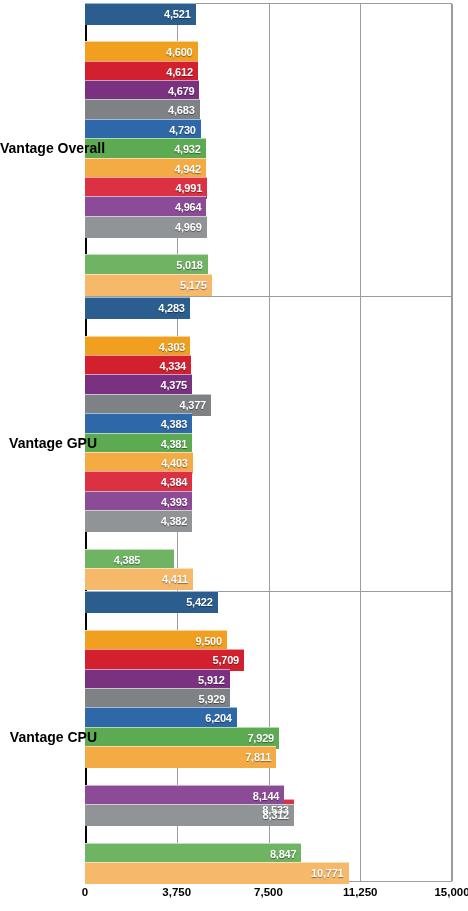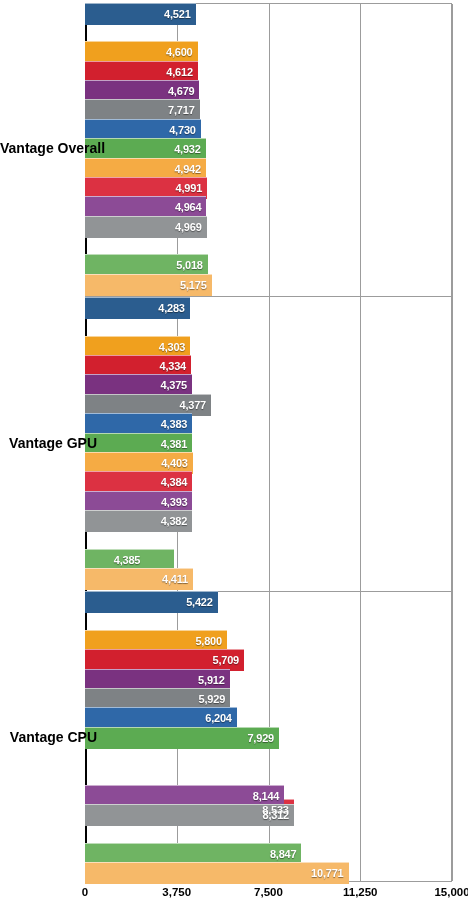--- a/index.html
+++ b/index.html
@@ -134,21 +134,21 @@
       <div class="bar" style="top: 56.7444px; width: 112.84px;">
         <div class="bar-fill" style="background: rgb(210, 32, 46);"></div>
         <span class="bar-label">4,612</span>
       </div>
       <div class="bar" style="top: 76.1px; width: 114.48px;">
         <div class="bar-fill" style="background: rgb(122, 50, 128);"></div>
         <span class="bar-label">4,679</span>
       </div>
       <div class="bar" style="top: 95.4556px; width: 114.577px;">
         <div class="bar-fill" style="background: rgb(126, 130, 133);"></div>
-        <span class="bar-label">7,717</span>
+        <span class="bar-label">4,683</span>
       </div>
       <div class="bar" style="top: 114.811px; width: 115.727px;">
         <div class="bar-fill" style="background: rgb(47, 104, 168);"></div>
         <span class="bar-label">4,730</span>
       </div>
       <div class="bar" style="top: 134.167px; width: 120.67px;">
         <div class="bar-fill" style="background: rgb(92, 171, 82);"></div>
         <span class="bar-label">4,932</span>
       </div>
       <div class="bar" style="top: 153.522px; width: 120.914px;">
@@ -228,41 +228,45 @@
         <div class="bar-fill" style="background: rgb(246, 185, 105);"></div>
         <span class="bar-label">4,411</span>
       </div>
       <div class="group-sep" style="top: 586.667px;"></div>
       <div class="bar" style="top: 587.344px; width: 132.658px;">
         <div class="bar-fill" style="background: rgb(43, 93, 143);"></div>
         <span class="bar-label">5,422</span>
       </div>
       <div class="bar" style="top: 626.056px; width: 141.907px;">
         <div class="bar-fill" style="background: rgb(240, 160, 30);"></div>
-        <span class="bar-label">5,800</span>
+        <span class="bar-label">9,500</span>
       </div>
       <div class="bar" style="top: 645.411px; width: 159px;">
         <div class="bar-fill" style="background: rgb(210, 32, 46);"></div>
         <span class="bar-label">5,709</span>
       </div>
       <div class="bar" style="top: 664.767px; width: 144.647px;">
         <div class="bar-fill" style="background: rgb(122, 50, 128);"></div>
         <span class="bar-label">5,912</span>
       </div>
       <div class="bar" style="top: 684.122px; width: 145.063px;">
         <div class="bar-fill" style="background: rgb(126, 130, 133);"></div>
         <span class="bar-label">5,929</span>
       </div>
       <div class="bar" style="top: 703.478px; width: 151.791px;">
         <div class="bar-fill" style="background: rgb(47, 104, 168);"></div>
         <span class="bar-label">6,204</span>
       </div>
       <div class="bar" style="top: 722.833px; width: 193.996px;">
         <div class="bar-fill" style="background: rgb(92, 171, 82);"></div>
         <span class="bar-label">7,929</span>
+      </div>
+      <div class="bar" style="top: 742.189px; width: 191.109px;">
+        <div class="bar-fill" style="background: rgb(245, 171, 68);"></div>
+        <span class="bar-label">7,811</span>
       </div>
       <div class="bar" style="top: 761.544px; width: 208.774px; margin-top: 33px;">
         <div class="bar-fill" style="background: rgb(220, 49, 66);"></div>
         <span class="bar-label">8,533</span>
       </div>
       <div class="bar" style="top: 780.9px; width: 199.257px;">
         <div class="bar-fill" style="background: rgb(140, 75, 150);"></div>
         <span class="bar-label">8,144</span>
       </div>
       <div class="bar" style="top: 800.256px; width: 209px; text-align: center;">

